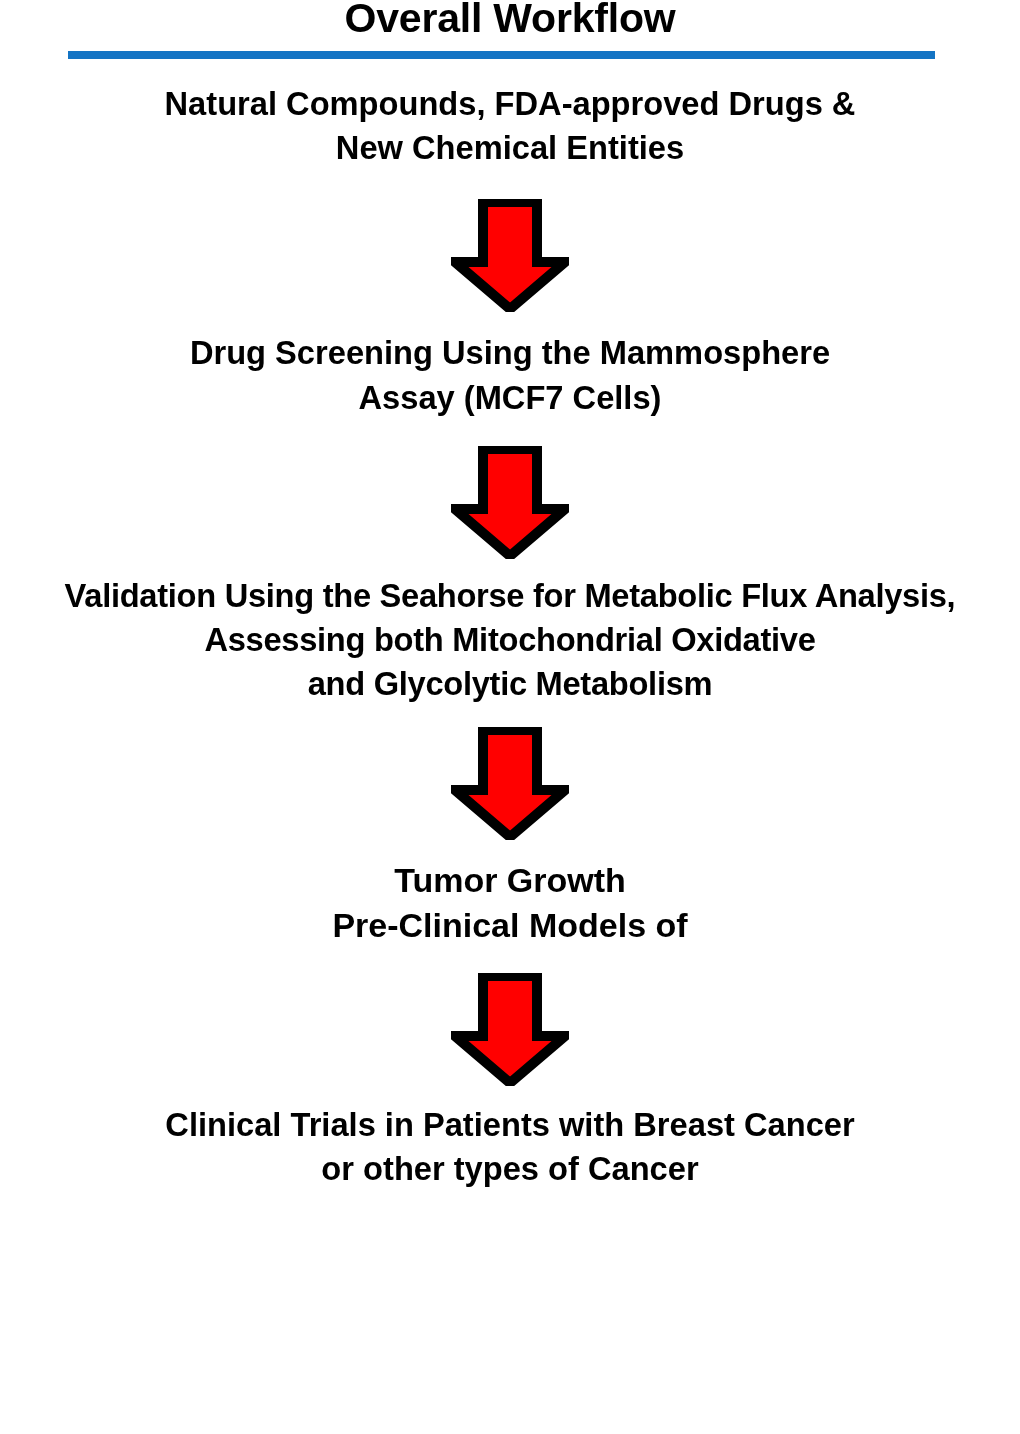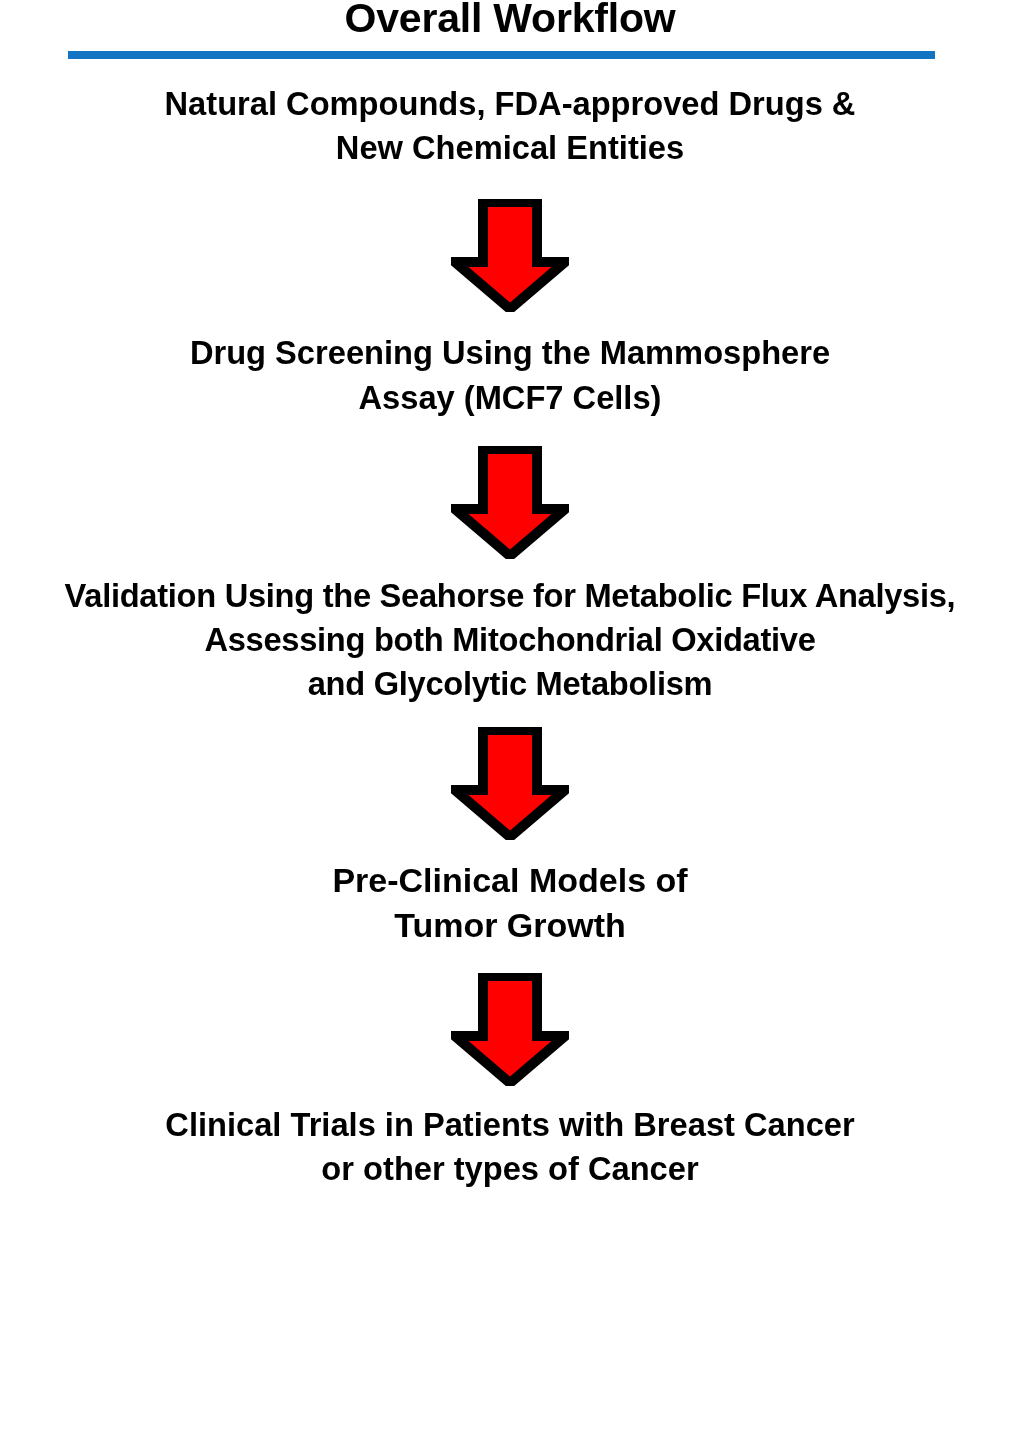--- a/index.html
+++ b/index.html
@@ -135,22 +135,22 @@
     <span class="line">and Glycolytic Metabolism</span>
   </div>
 
   <div class="arrow arrow-3">
     <svg viewBox="0 0 118 113" xmlns="http://www.w3.org/2000/svg" aria-hidden="true">
       <polygon points="32,3 86,3 86,63 114,63 59,110 4,63 32,63" fill="#FF0000" stroke="#000000" stroke-width="10" stroke-linejoin="miter"></polygon>
     </svg>
   </div>
 
   <div class="step wide step-4">
+    <span class="line">Tumor Growth</span>
     <span class="line">Pre-Clinical Models of</span>
-    <span class="line">Tumor Growth</span>
   </div>
 
   <div class="arrow arrow-4">
     <svg viewBox="0 0 118 113" xmlns="http://www.w3.org/2000/svg" aria-hidden="true">
       <polygon points="32,3 86,3 86,63 114,63 59,110 4,63 32,63" fill="#FF0000" stroke="#000000" stroke-width="10" stroke-linejoin="miter"></polygon>
     </svg>
   </div>
 
   <div class="step condensed step-5">
     <span class="line">Clinical Trials in Patients with Breast Cancer</span>

